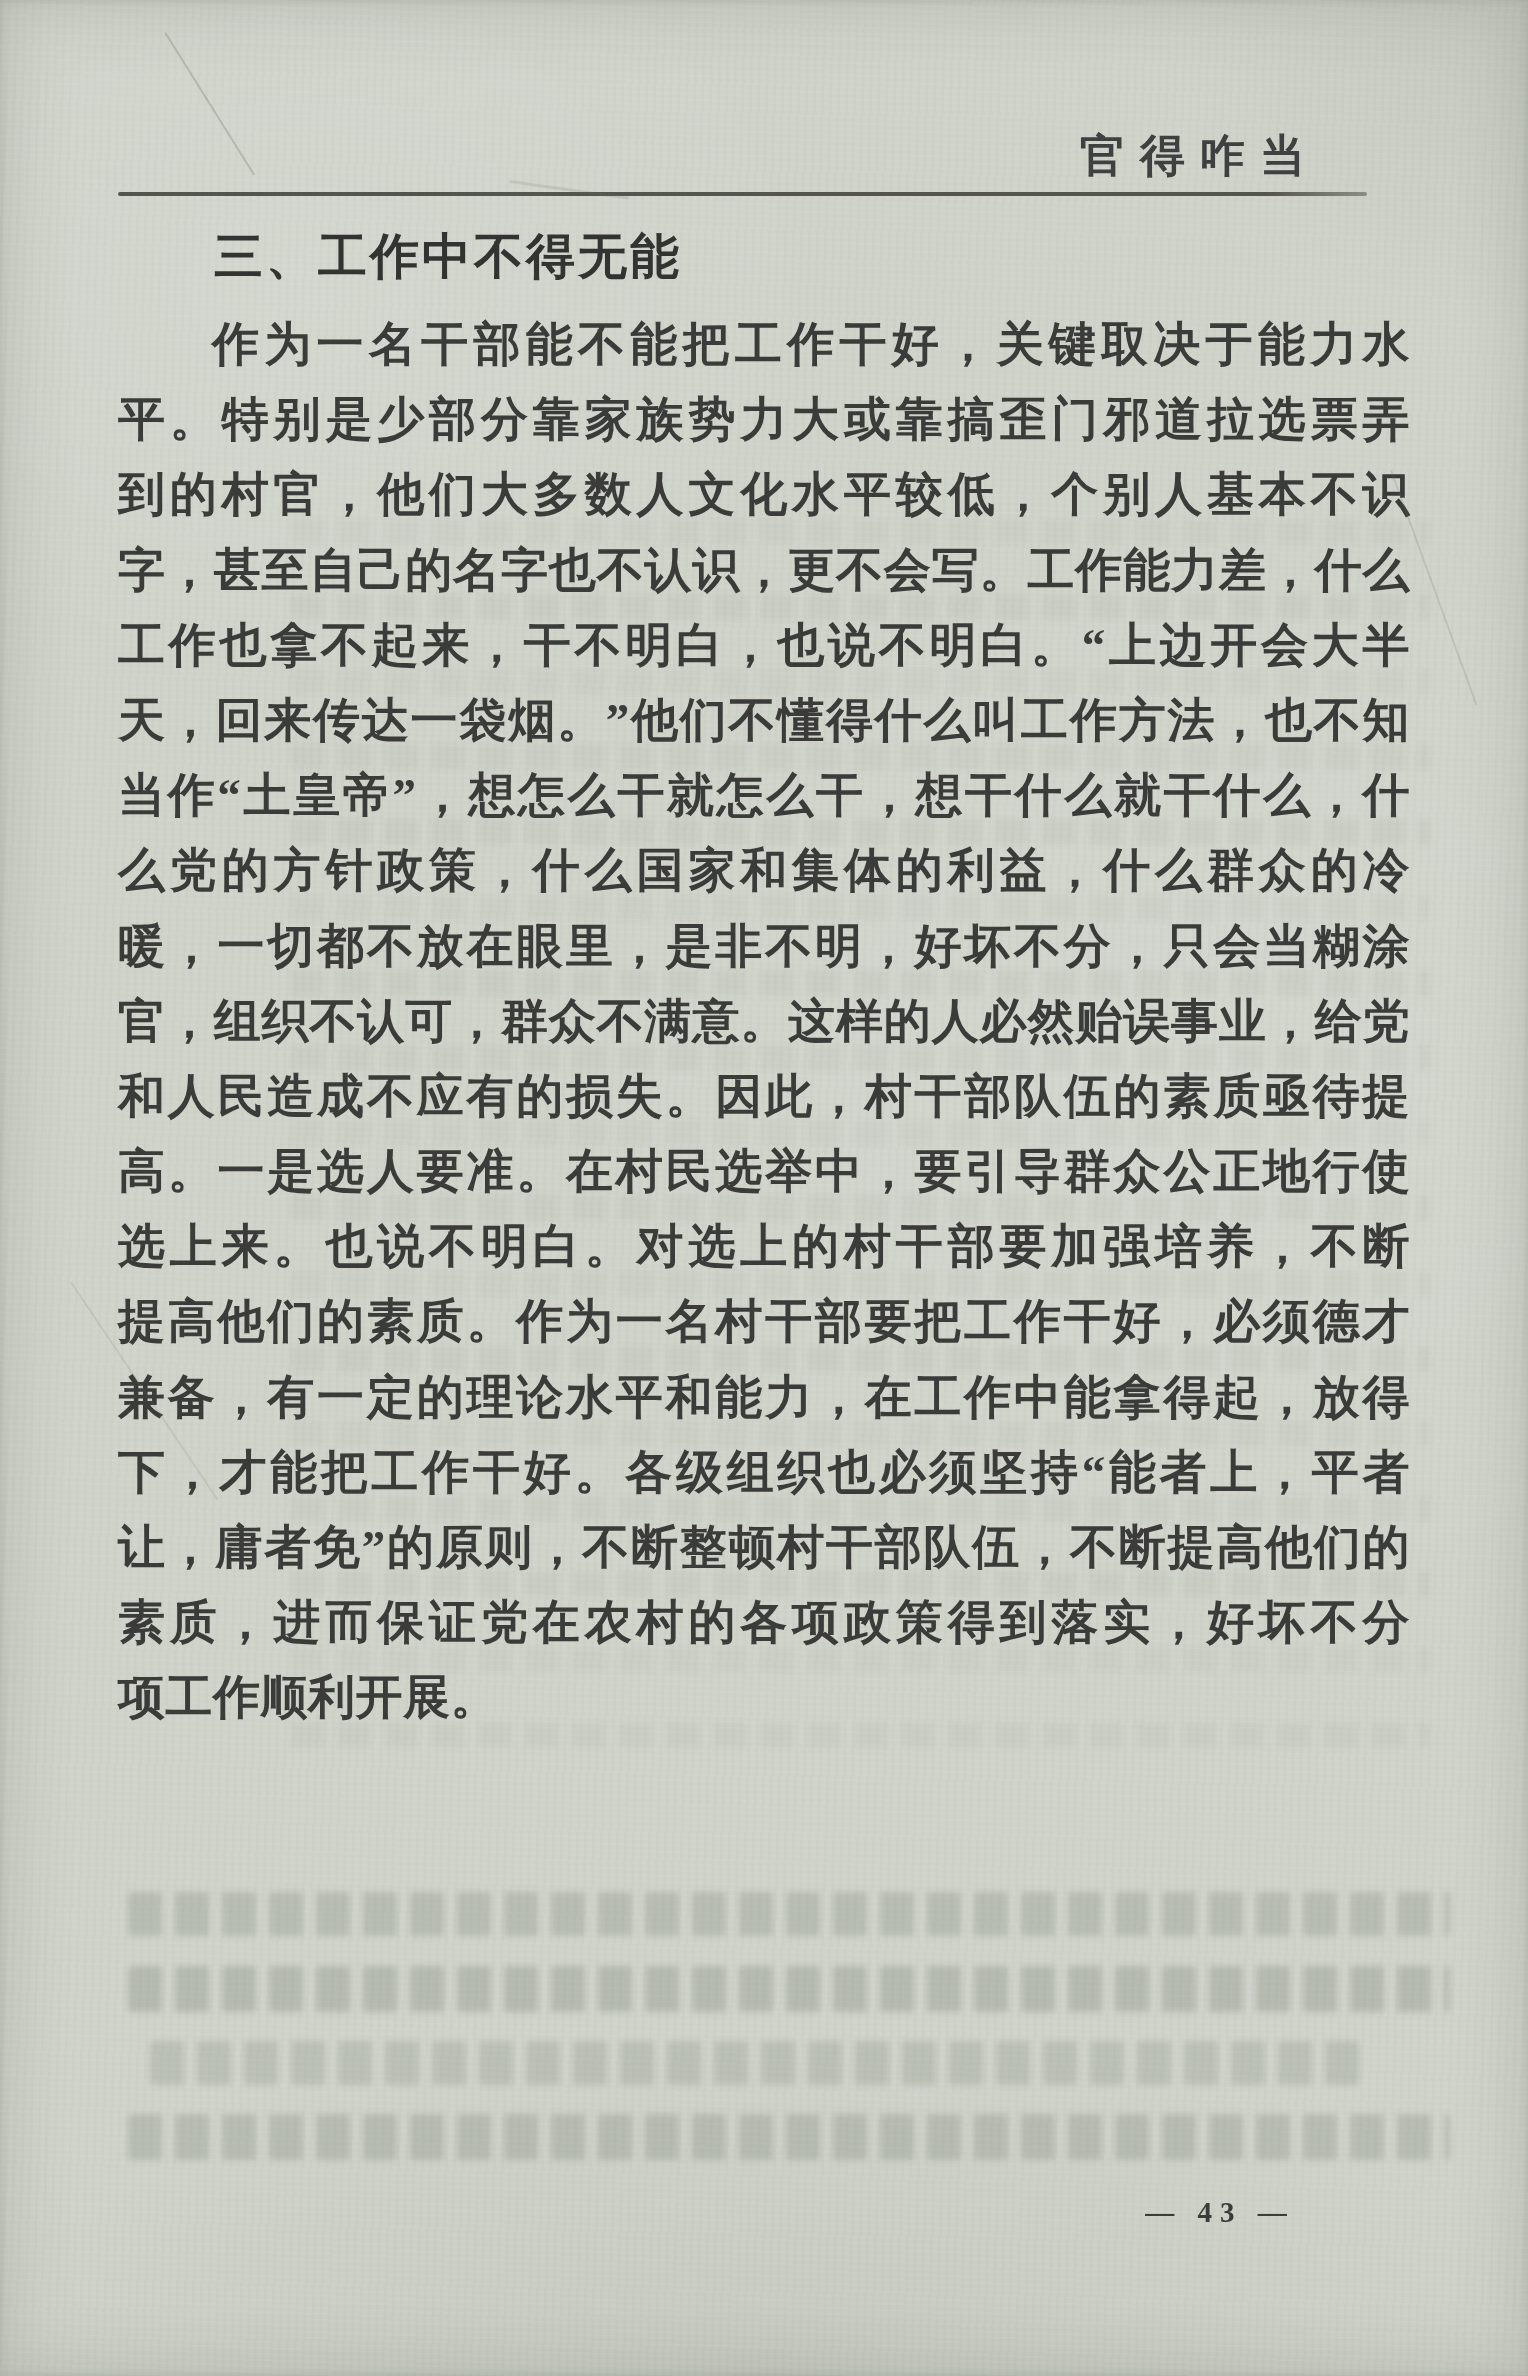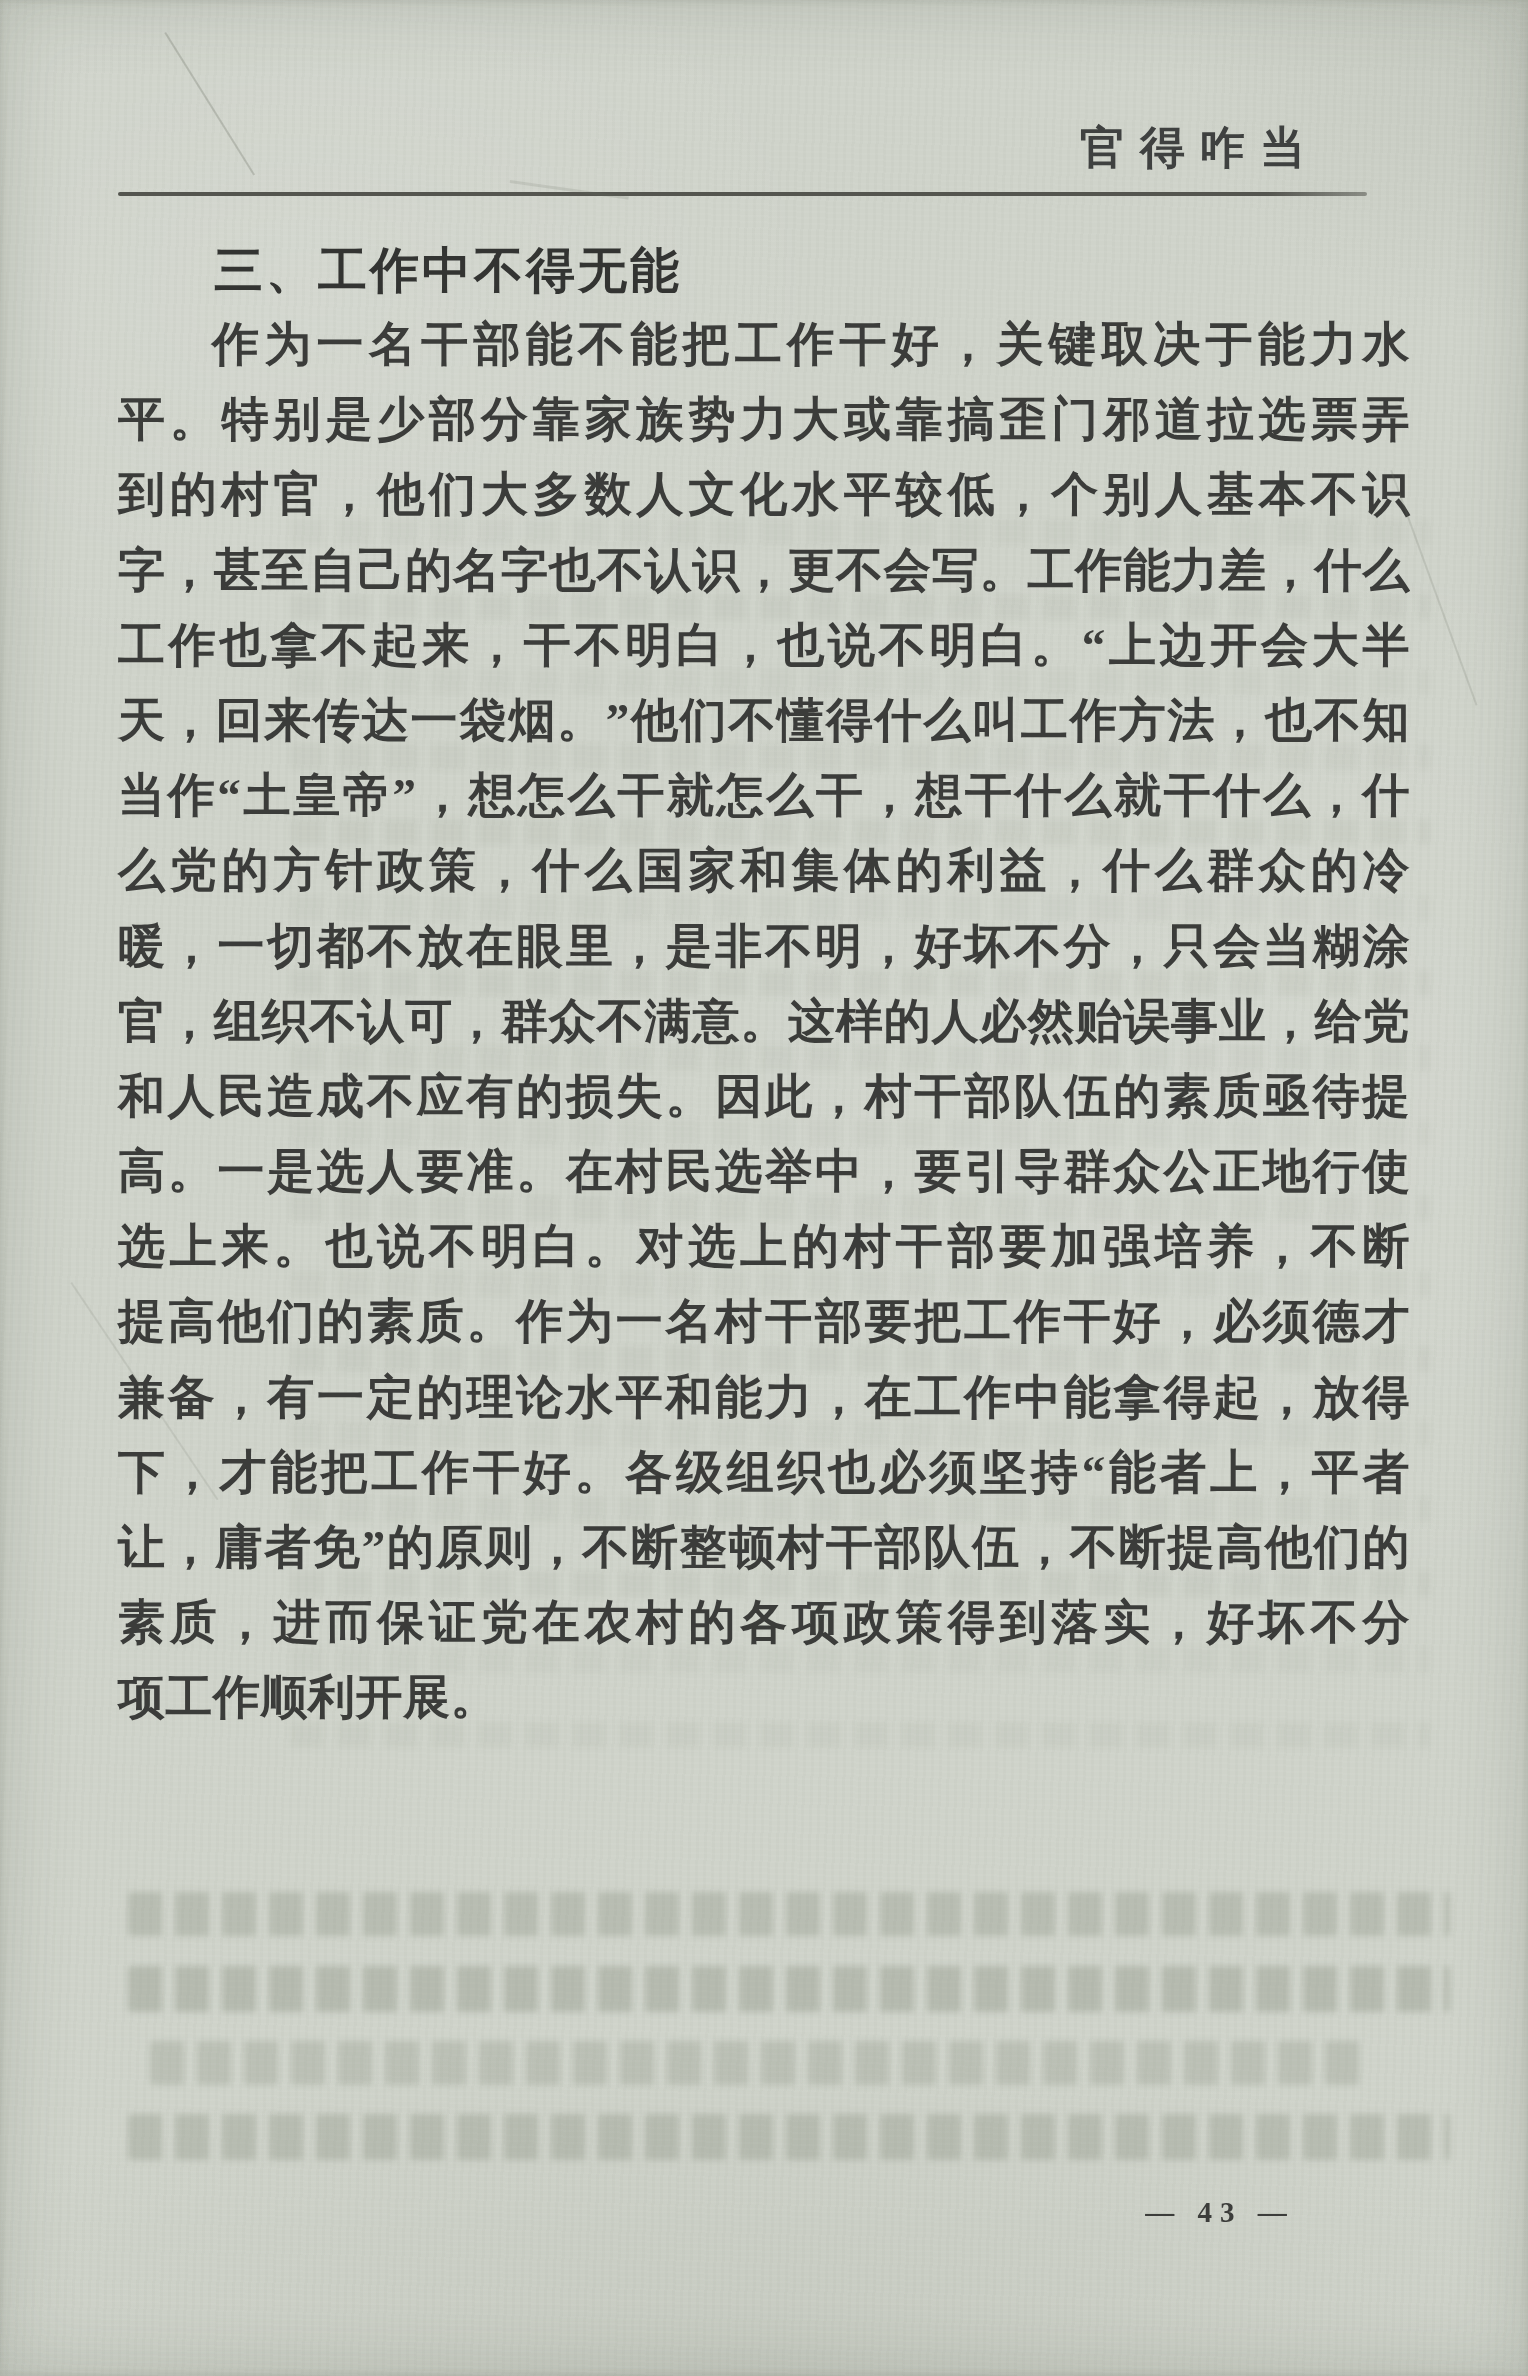--- a/index.html
+++ b/index.html
@@ -26,41 +26,41 @@
   #grain {
     position: absolute;
     inset: 0;
     background-image:
       repeating-linear-gradient(2deg,  rgba(255,255,255,0.035) 0 2px, rgba(0,0,0,0) 2px 6px),
       repeating-linear-gradient(92deg, rgba(106,112,98,0.03)  0 3px, rgba(0,0,0,0) 3px 8px);
     pointer-events: none;
   }
   #running-header {
     position: absolute;
-    top: 118px;
+    top: 126px;
     right: 208px;
     font-family: "Liberation Sans", "DejaVu Sans", sans-serif;
     font-weight: 600;
     font-size: 45px;
     letter-spacing: 15px;
     color: #3f4140;
     margin-left: 34px;
   }
   #header-rule {
     position: absolute;
     top: 192px;
     left: 118px;
     width: 1249px;
     height: 4px;
     background: linear-gradient(90deg, #54554f 0 92%, rgba(84,85,79,0.55));
     border-radius: 2px;
   }
   #section-heading {
     position: absolute;
-    top: 238px;
+    top: 224px;
     left: 214px;
     font-family: Liberation Mono, monospace;
     font-weight: 700;
     font-size: 49px;
     letter-spacing: 3px;
     color: #333432;
   }
   #body-text {
     position: absolute;
     top: 307px;

